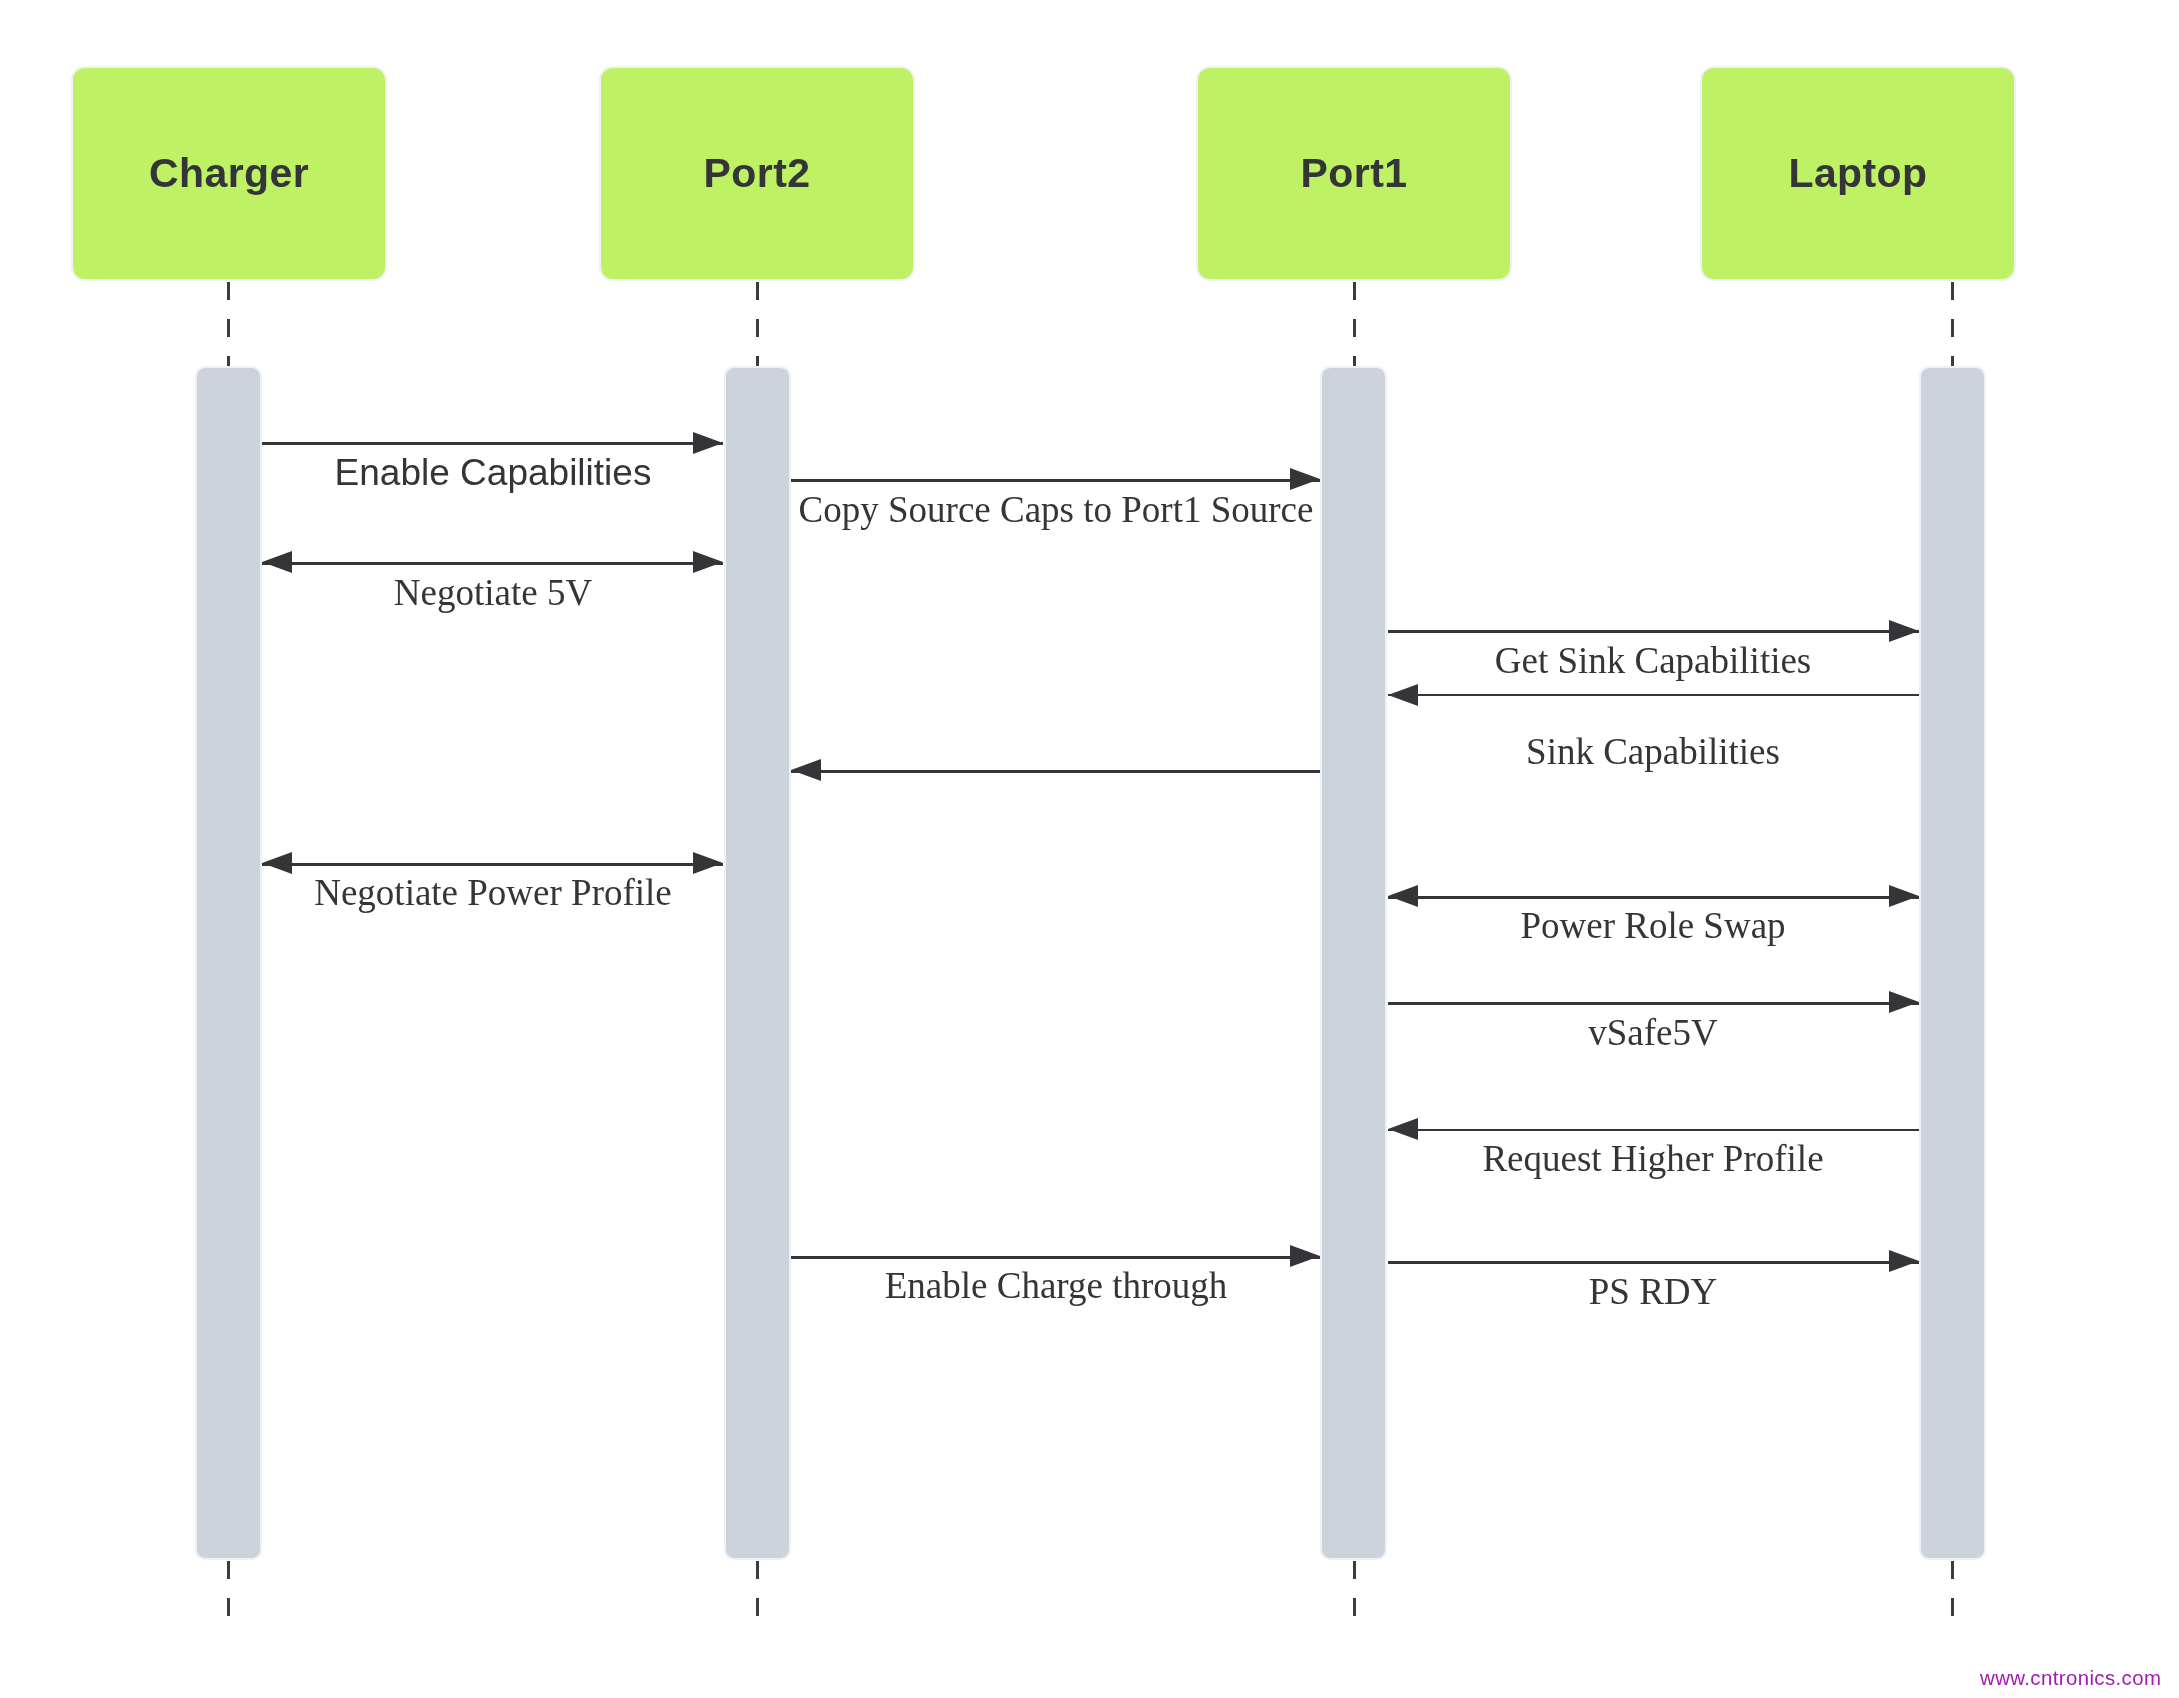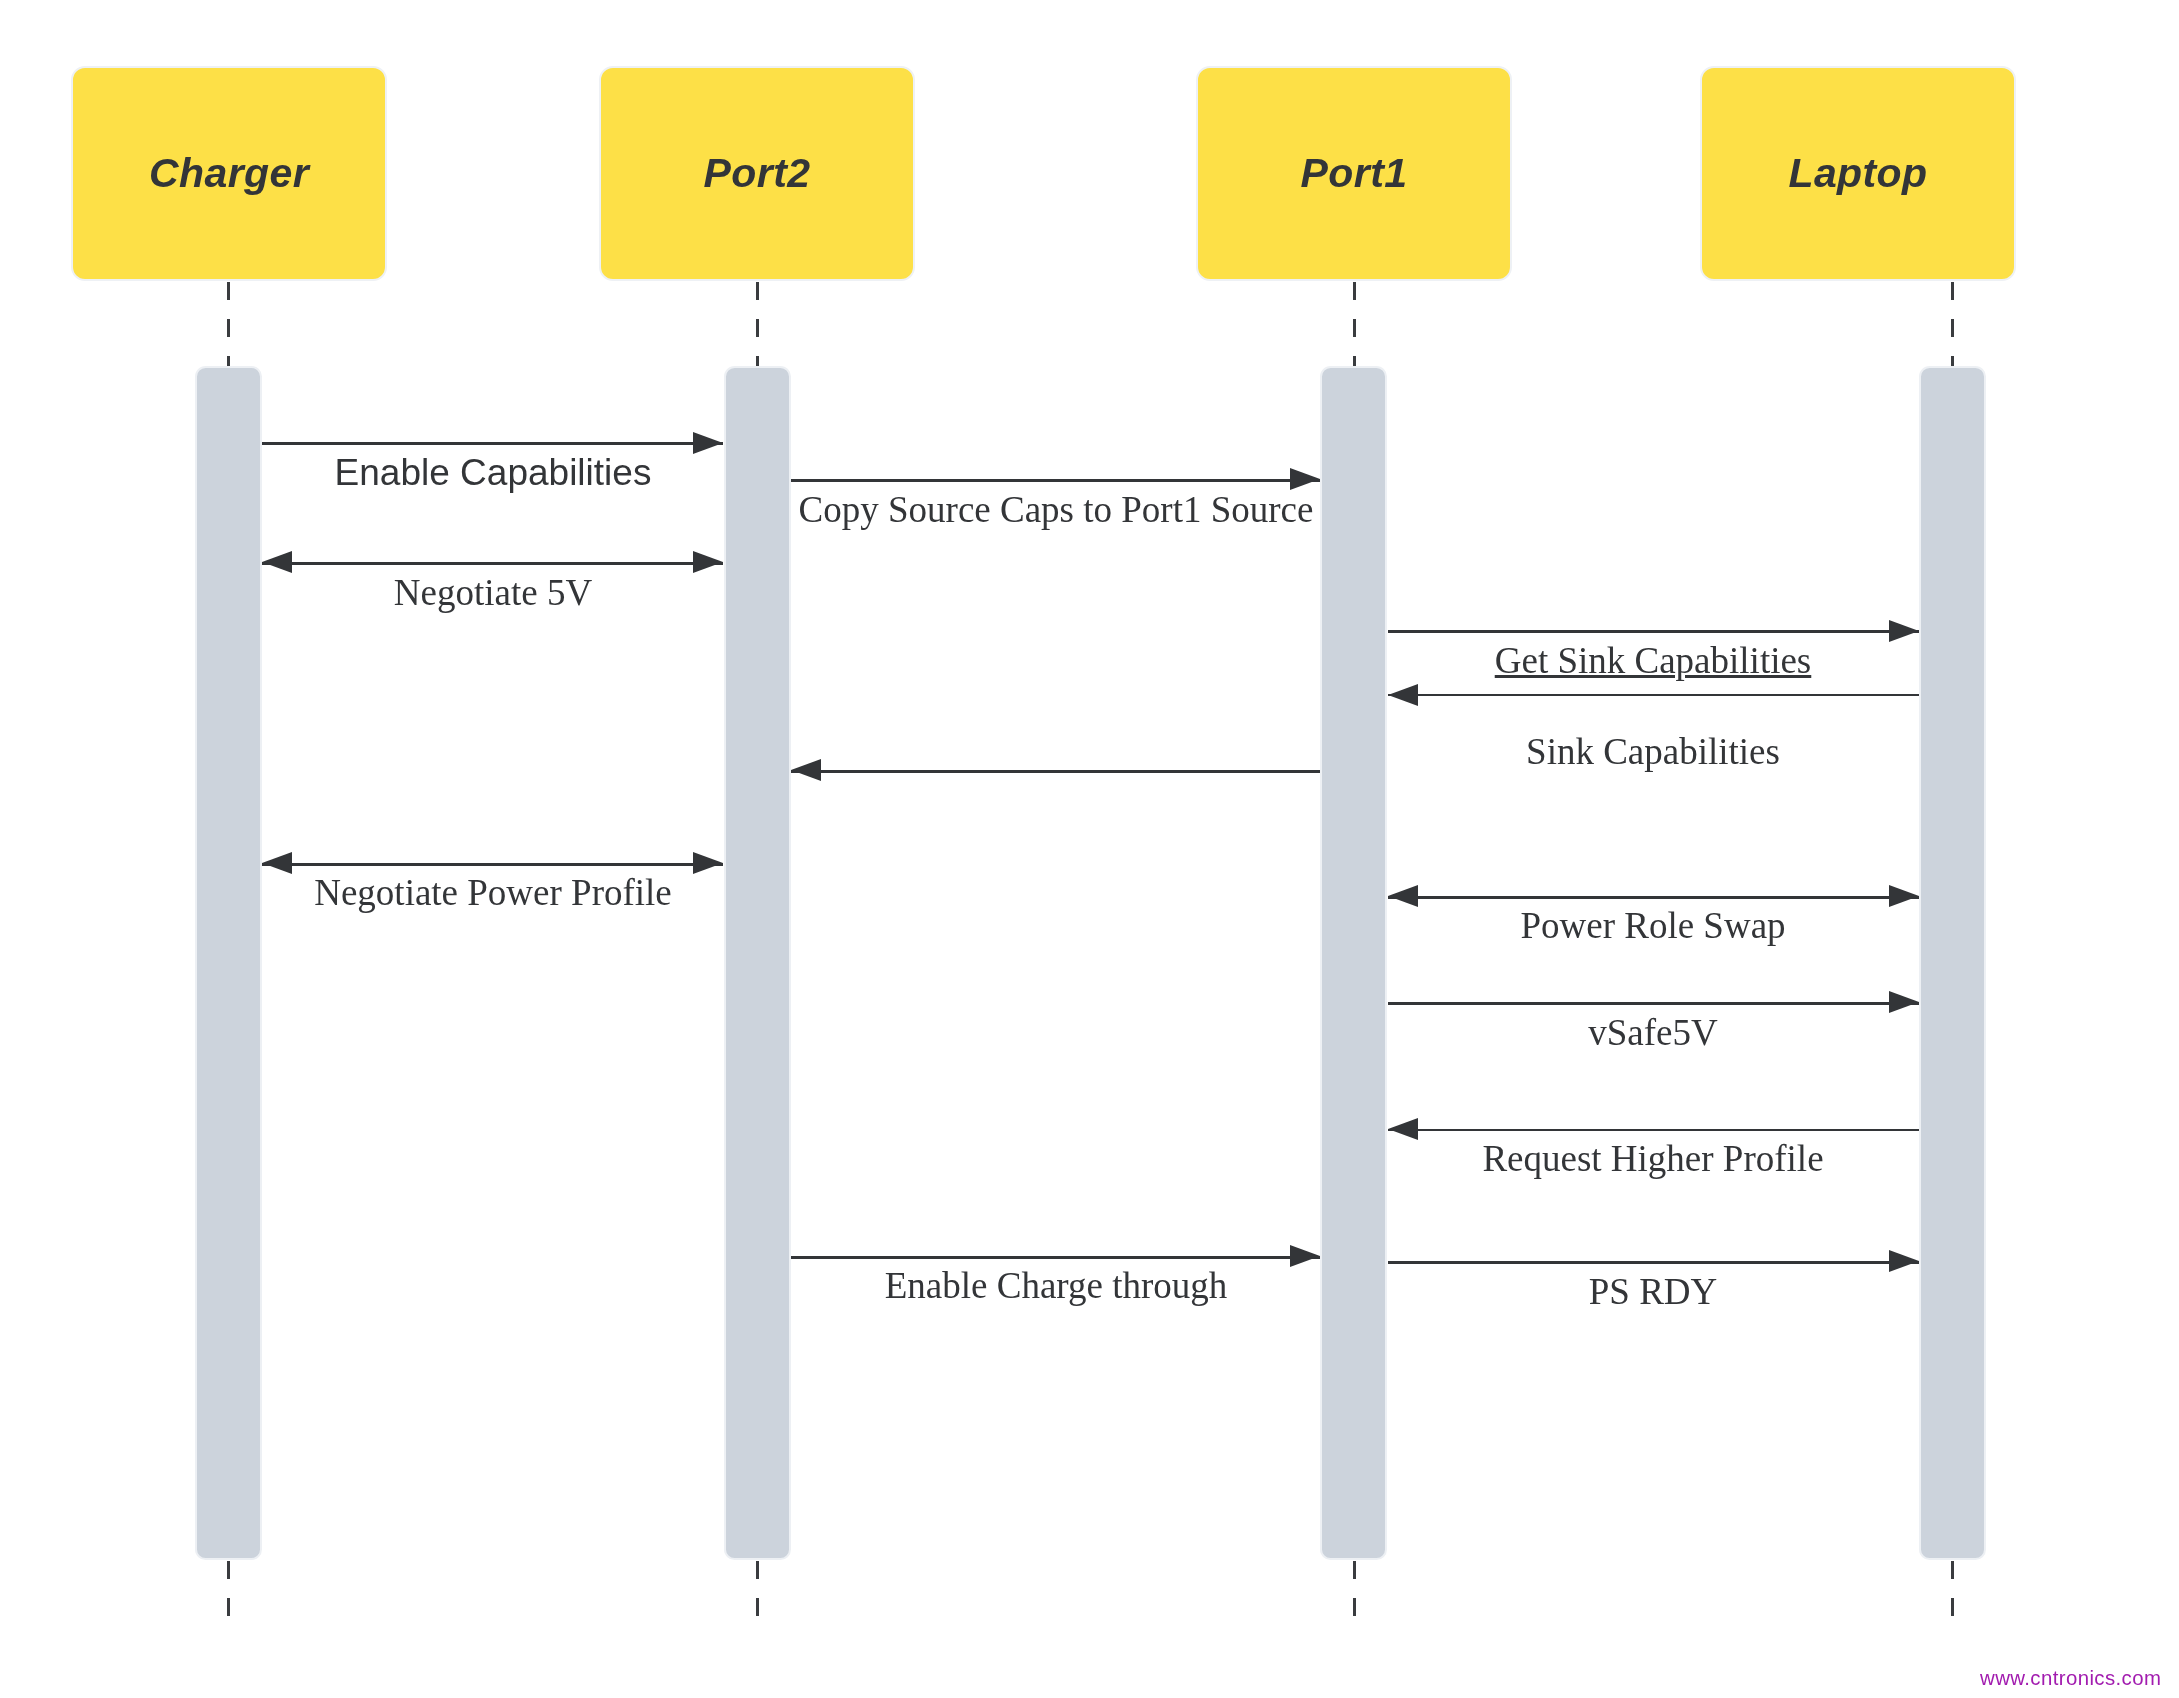--- a/index.html
+++ b/index.html
@@ -13,28 +13,27 @@
     height: 1699px;
     background: #ffffff;
     overflow: hidden;
     font-family: "Liberation Sans", "DejaVu Sans", sans-serif;
   }
   .actor-box {
     position: absolute;
     top: 66px;
     width: 316px;
     height: 215px;
-    background: #fde047;
+    background: #bef264;
     border: 2.7px solid #eef1f5;
     border-radius: 14px;
     box-sizing: border-box;
     display: flex;
     align-items: center;
     justify-content: center;
-    font-style: italic;
   }
   .actor-label {
     font-family: "Liberation Sans", "DejaVu Sans", sans-serif;
     font-weight: bold;
     font-size: 41px;
     color: #333538;
     letter-spacing: 0.4px;
   }
   .lifeline-seg {
     position: absolute;
@@ -118,21 +117,21 @@
     <div class="msg-label sans" style="left: 493px; top: 452px;">Enable Capabilities</div>
     <div class="msg-line" style="left: 791px; width: 529px; top: 479px; height: 2.7px;"></div>
     <div class="arrowhead right" style="left: 1290px; top: 468px;"></div>
     <div class="msg-label serif" style="left: 1056px; top: 489px;">Copy Source Caps to Port1 Source</div>
     <div class="msg-line" style="left: 262px; width: 461px; top: 562px; height: 2.7px;"></div>
     <div class="arrowhead right" style="left: 693px; top: 551px;"></div>
     <div class="arrowhead left" style="left: 262px; top: 551px;"></div>
     <div class="msg-label serif" style="left: 493px; top: 572px;">Negotiate 5V</div>
     <div class="msg-line" style="left: 1388px; width: 531px; top: 630px; height: 2.7px;"></div>
     <div class="arrowhead right" style="left: 1889px; top: 620px;"></div>
-    <div class="msg-label serif" style="left: 1653px; top: 640px; text-decoration: underline;">Get Sink Capabilities</div>
+    <div class="msg-label serif" style="left: 1653px; top: 640px;">Get Sink Capabilities</div>
     <div class="msg-line" style="left: 1388px; width: 531px; top: 694px; height: 1.8px;"></div>
     <div class="arrowhead left" style="left: 1388px; top: 684px;"></div>
     <div class="msg-label serif" style="left: 1653px; top: 731px;">Sink Capabilities</div>
     <div class="msg-line" style="left: 791px; width: 529px; top: 770px; height: 2.7px;"></div>
     <div class="arrowhead left" style="left: 791px; top: 759px;"></div>
     <div class="msg-line" style="left: 262px; width: 461px; top: 863px; height: 2.7px;"></div>
     <div class="arrowhead right" style="left: 693px; top: 852px;"></div>
     <div class="arrowhead left" style="left: 262px; top: 852px;"></div>
     <div class="msg-label serif" style="left: 493px; top: 872px;">Negotiate Power Profile</div>
     <div class="msg-line" style="left: 1388px; width: 531px; top: 896px; height: 2.7px;"></div>

